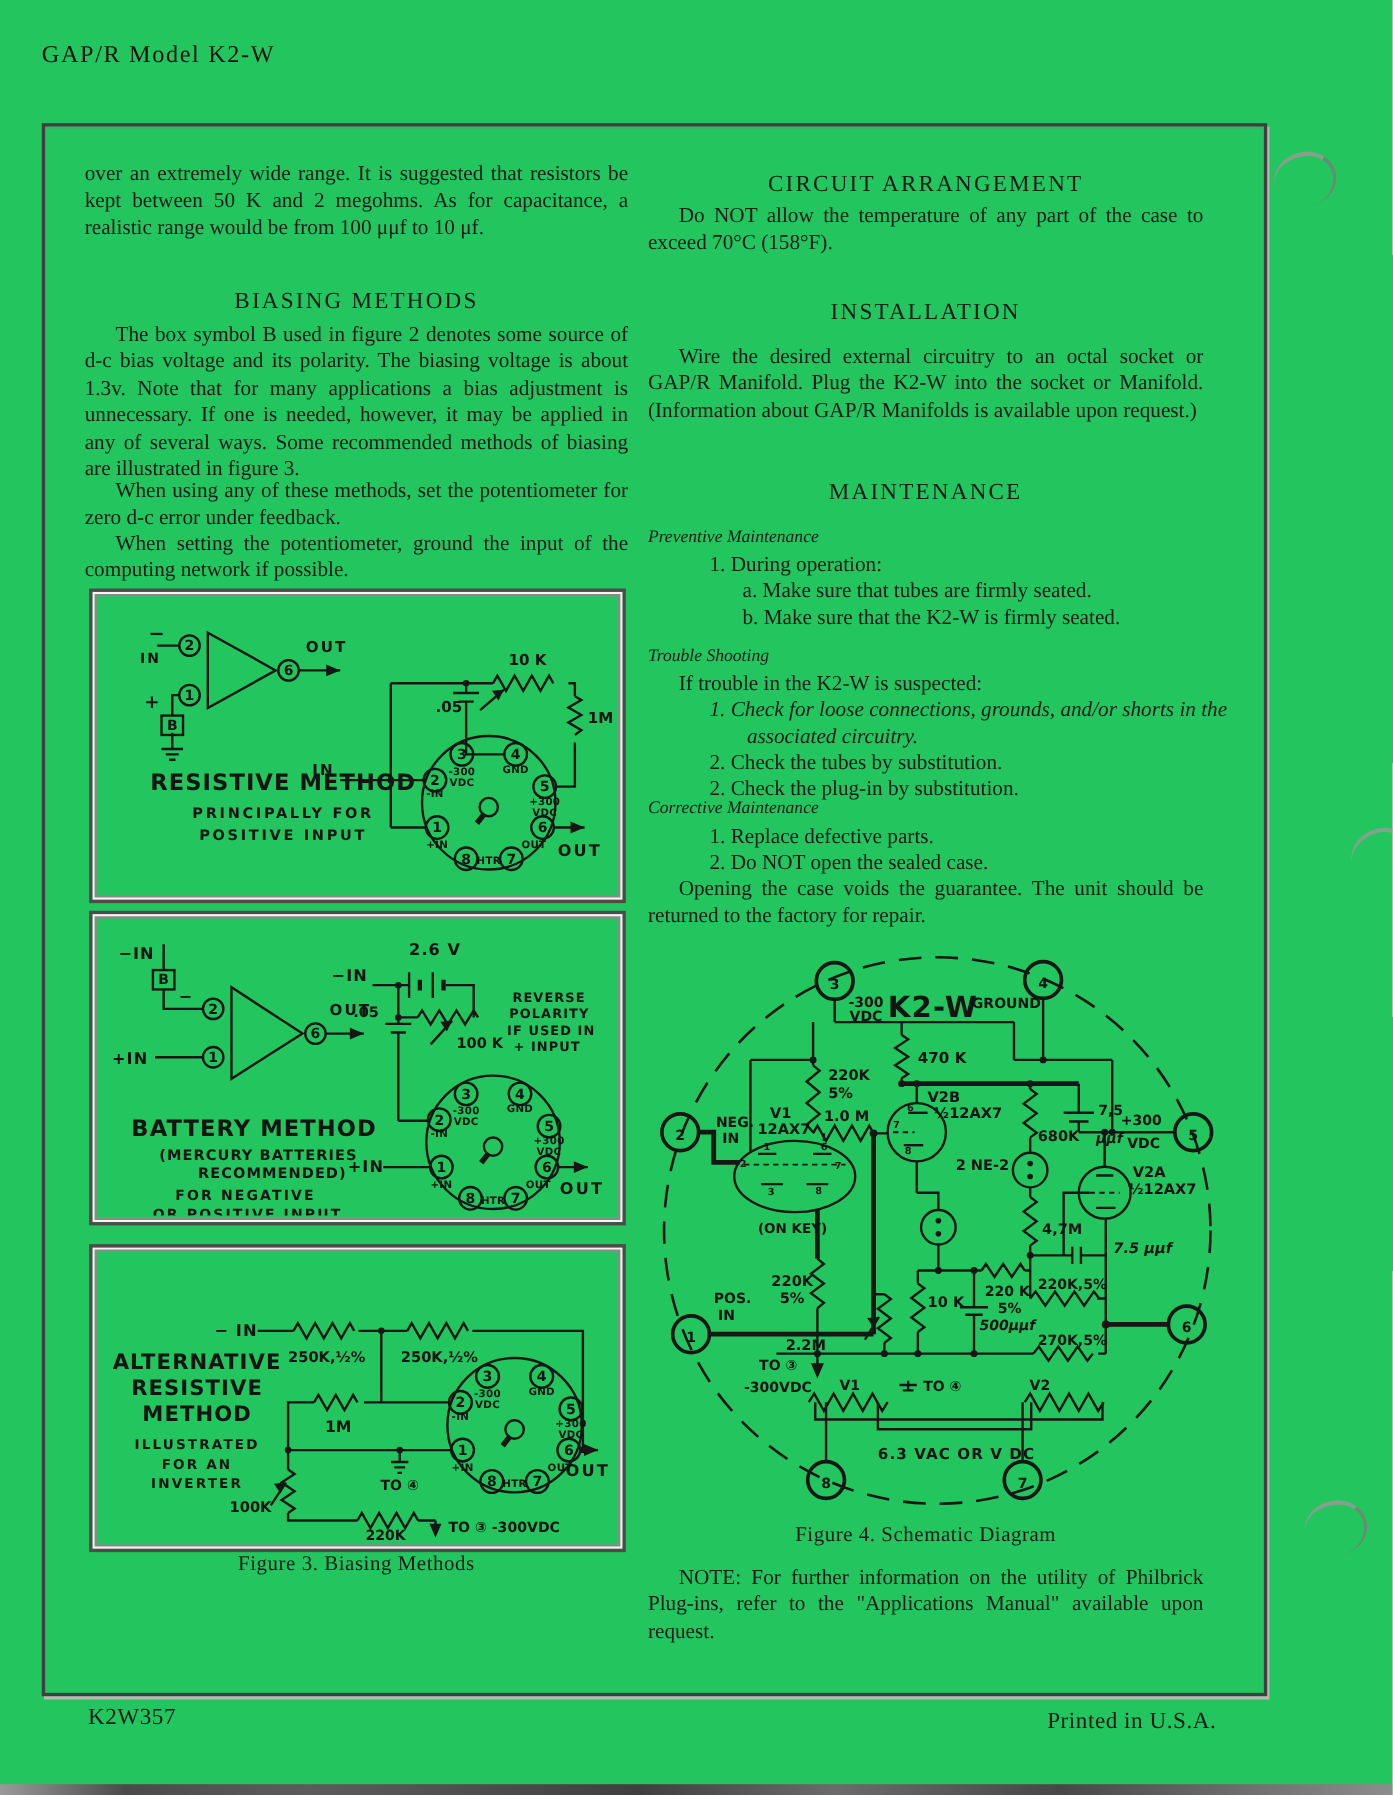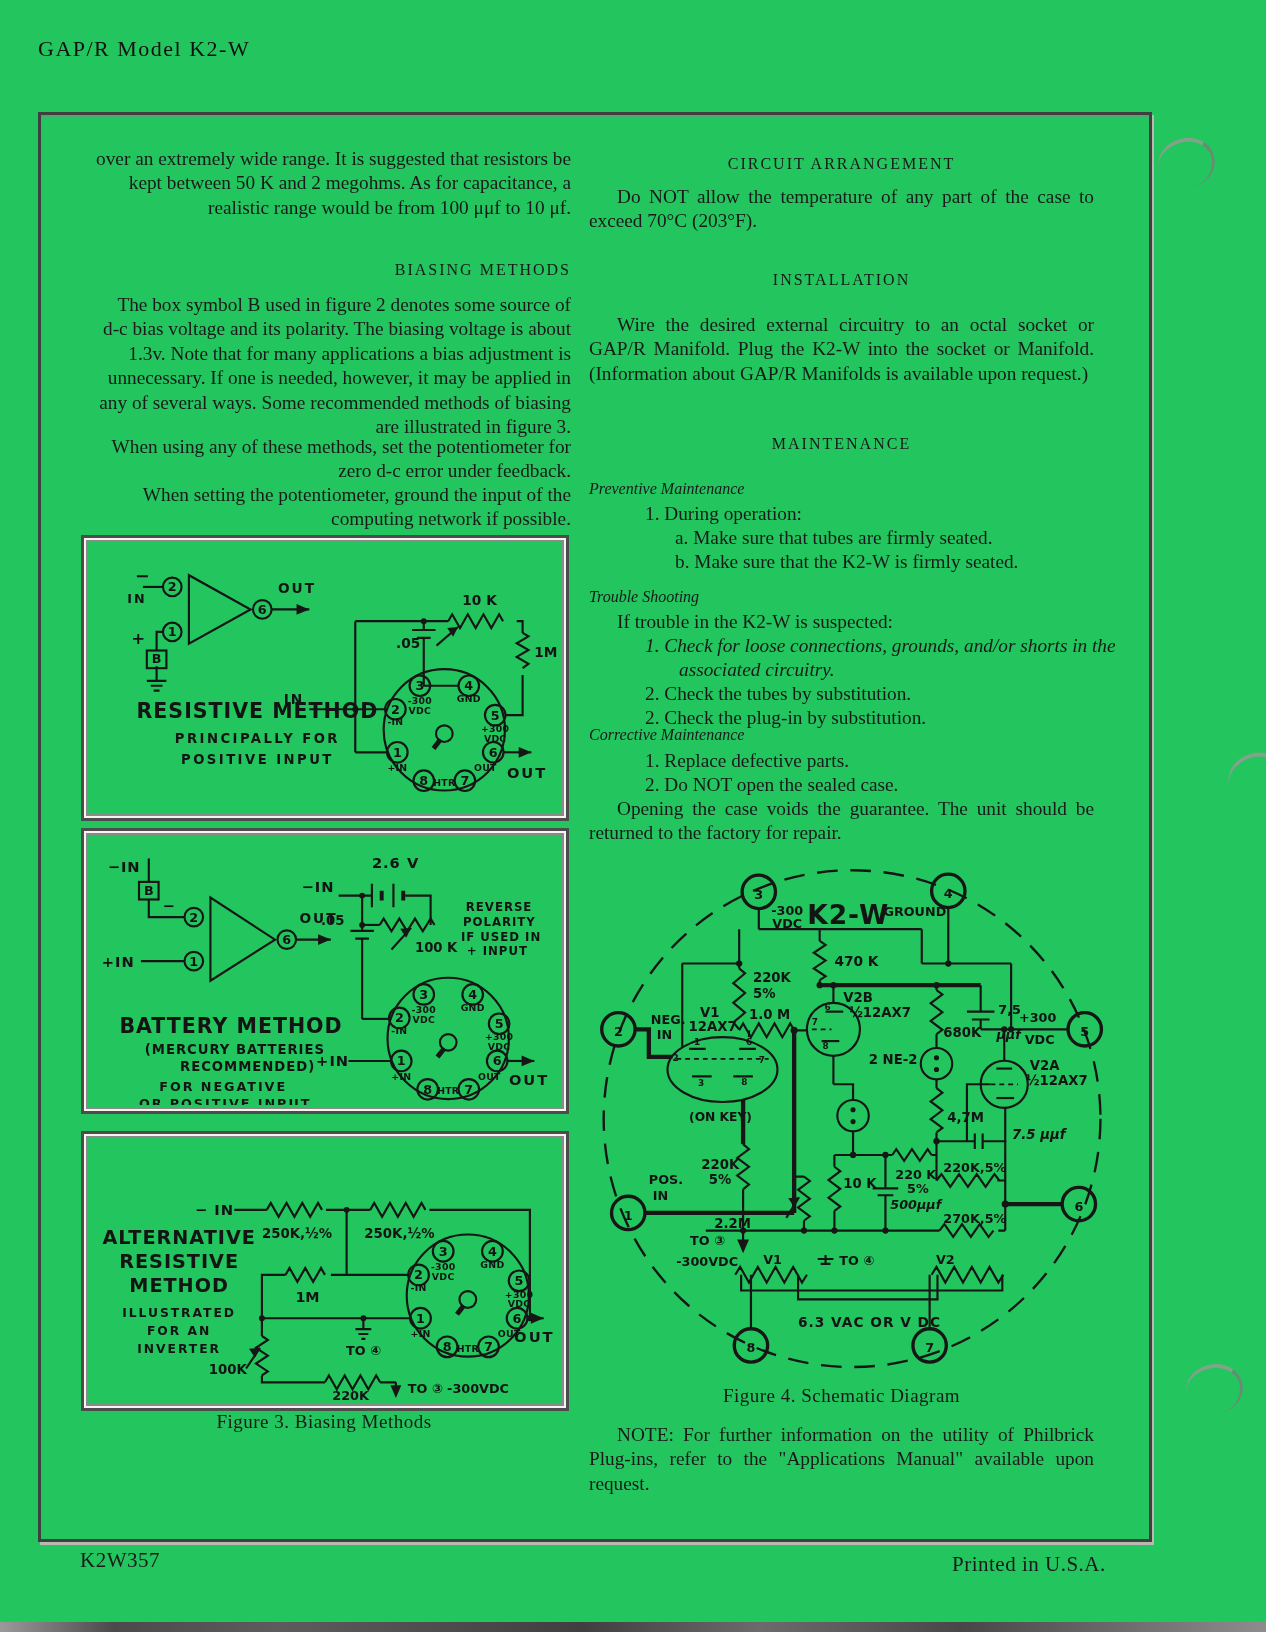--- a/index.html
+++ b/index.html
@@ -3,22 +3,22 @@
 <meta charset="utf-8">
 <style>
   html,body{margin:0;padding:0;background:#e8e7e2;}
   .page{position:relative;width:1266px;height:1632px;background:#22c55e;overflow:hidden;
         font-family:"Liberation Serif",serif;color:#1a1a1a;}
   .hdr{position:absolute;left:38px;top:36px;font-size:22px;letter-spacing:1.5px;color:#111;}
   .cbox{position:absolute;left:38px;top:112px;width:1108px;height:1424px;
         border:3px solid #3f3f3f;box-shadow:inset 0 2px 0 rgba(130,130,130,.45),2px 3px 0 #b9b8b2;}
   .blk{position:absolute;font-size:19.3px;line-height:24.4px;text-align:justify;}
   .ind{text-indent:28px;}
-  .head{position:absolute;font-size:16px;letter-spacing:2px;text-align:center;width:100%;}
-  .lcol{left:36px;width:494px;text-align:right;}
+  .head{position:absolute;font-size:21px;letter-spacing:2px;text-align:center;width:100%;}
+  .lcol{left:36px;width:494px;}
   .rcol{left:548px;width:505px;}
   .ital{font-style:italic;font-size:16px;}
   .li1{margin-left:56px;text-align:left;}
   .li2{margin-left:86px;text-align:left;}
   .hang{margin-left:90px;text-indent:-34px;text-align:left;}
   .mi{margin-left:28px;text-align:left;}
   .figbox{position:absolute;left:40px;width:482px;border:3px solid #4c4c4c;
           box-shadow:inset 0 0 0 2px #f6f5f0,inset 0 0 0 4px #8a8a8a;}
   .cap{position:absolute;font-size:19px;text-align:center;letter-spacing:.5px;}
   .ftr{position:absolute;font-size:21px;letter-spacing:.5px;}
@@ -237,21 +237,21 @@
         <text class="hl mid" x="96" y="160" font-size="19.5" letter-spacing="1">METHOD</text>
         <text class="hl mid" x="96" y="186" font-size="12.5" letter-spacing="2">ILLUSTRATED</text>
         <text class="hl mid" x="96" y="204" font-size="12.5" letter-spacing="2">FOR AN</text>
         <text class="hl mid" x="96" y="222" font-size="12.5" letter-spacing="2">INVERTER</text>
       </svg>
     </div>
 
     <div class="cap lcol" style="top:1296px;">Figure 3. Biasing Methods</div>
 
     <div class="head rcol" style="top:40px;">CIRCUIT ARRANGEMENT</div>
-    <div class="blk rcol ind" style="top:70px;">Do NOT allow the temperature of any part of the case to exceed 70°C (203°F).</div>
+    <div class="blk rcol ind" style="top:70px;">Do NOT allow the temperature of any part of the case to exceed 70°C (158°F).</div>
     <div class="head rcol" style="top:156px;">INSTALLATION</div>
     <div class="blk rcol ind" style="top:198px;">Wire the desired external circuitry to an octal socket or GAP/R Manifold. Plug the K2-W into the socket or Manifold. (Information about GAP/R Manifolds is available upon request.)</div>
     <div class="head rcol" style="top:320px;">MAINTENANCE</div>
     <div class="blk rcol ital" style="top:362px;">Preventive Maintenance</div>
     <div class="blk rcol li1" style="top:387px;">1.  During operation:</div>
     <div class="blk rcol li2" style="top:411px;">a.  Make sure that tubes are firmly seated.</div>
     <div class="blk rcol li2" style="top:435px;">b.  Make sure that the K2-W is firmly seated.</div>
     <div class="blk rcol ital" style="top:470px;">Trouble Shooting</div>
     <div class="blk rcol mi" style="top:495px;">If trouble in the K2-W is suspected:</div>
     <div class="blk rcol hang" style="top:519px;font-style:italic;">1.  Check for loose connections, grounds, and/or shorts in the associated circuitry.</div>

